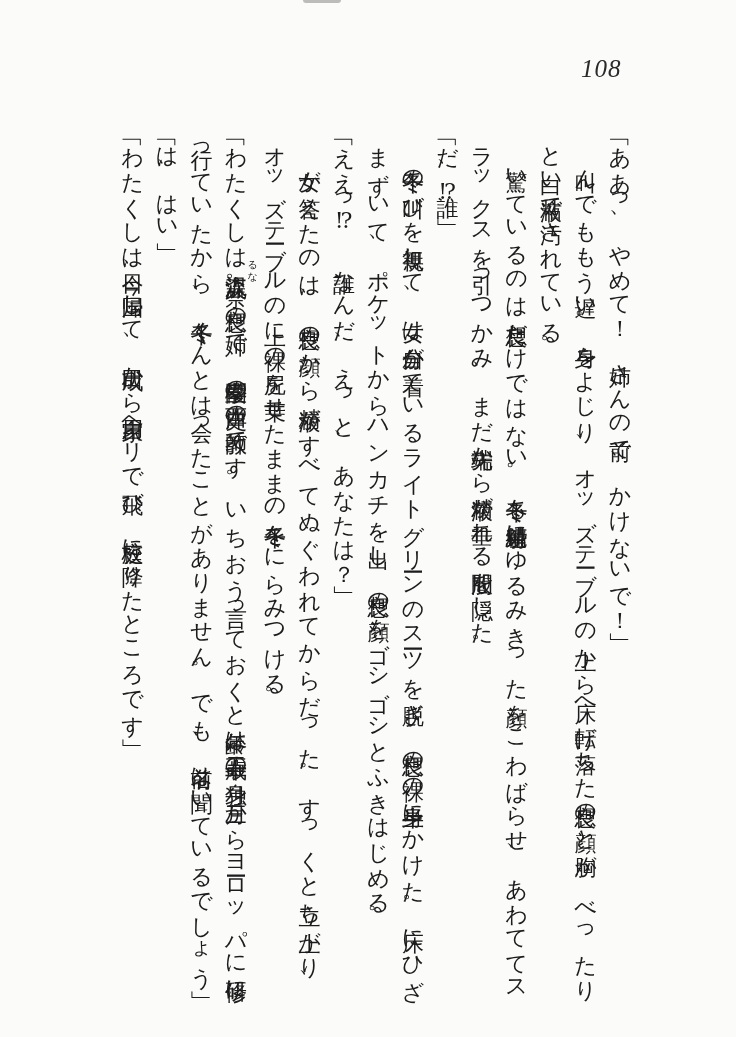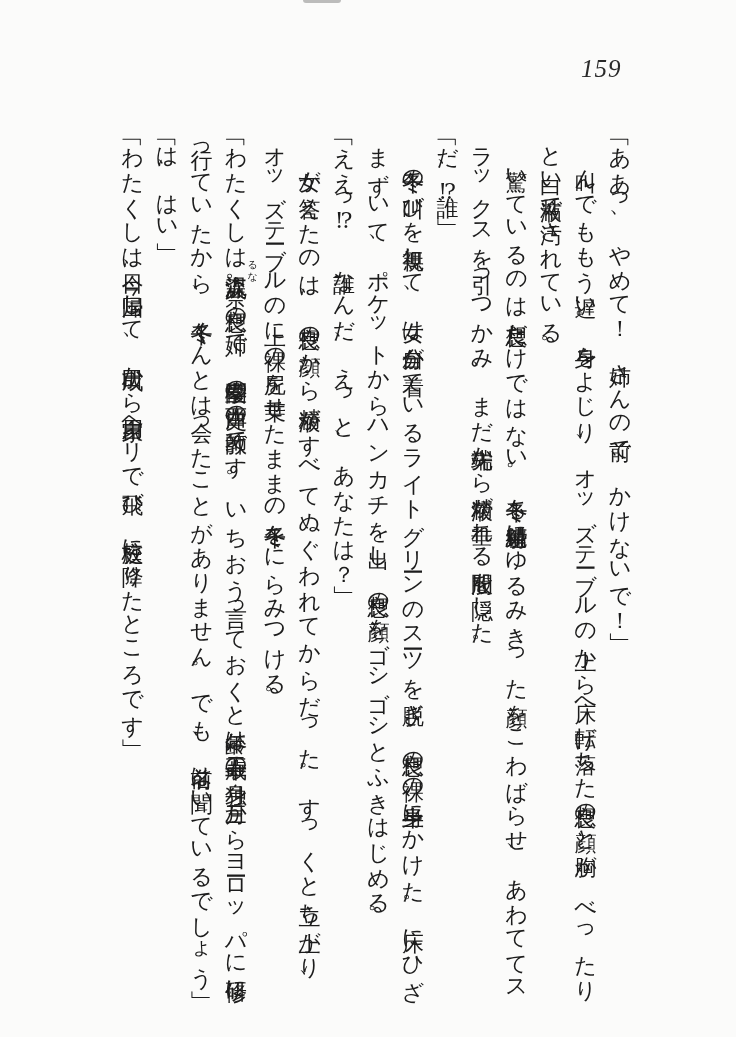--- a/index.html
+++ b/index.html
@@ -63,21 +63,21 @@
     font-size: 10px;
     line-height: 1;
     color: #1c1c1c;
   }
 </style>
 </head>
 <body>
 
 <div class="scan-artifact"></div>
 
-<div class="page-number">159</div>
+<div class="page-number">108</div>
 
 <div class="text-block">
   <p>「ああっ、やめて！　姉さんの前で、かけないで！」</p>
   <p class="indent">叫んでももう遅い。身をよじり、オッズテーブルの上から床へ転げ落ちた想良の顔と胸が、べったりと白い粘液で汚されている。</p>
   <p class="indent">驚いているのは想良だけではない。千冬も連続射精にゆるみきった顔をこわばらせ、あわててスラックスを引っつかみ、まだ先端から精液が垂れる股間を隠した。</p>
   <p>「だ、誰⁉」</p>
   <p class="indent">千冬の叫びを無視して、女は自分が着ているライトグリーンのスーツを脱ぎ、想良の裸の上半身にかけた。床にひざまずいて、ポケットからハンカチを出し、想良の顔をゴシゴシとふきはじめる。</p>
   <p>「ええっ⁉　誰なんだ、えっと、あなたは？」</p>
   <p class="indent">女が答えたのは、想良の顔から精液がすべてぬぐわれてからだった。すっくと立ち上がり、オッズテーブルの上に裸の尻を乗せたままの千冬をにらみつける。</p>
   <p><span>「わたくしは森沢</span><ruby><span>流奈</span><rt>るな</rt></ruby><span>。想良の姉で、櫻皇学園の西洋史の教師です。いちおう言っておくと年齢は二十五歳の独身。三月からヨーロッパに研修に行っていたから、千冬くんとは会ったことがありません。でも、名前は聞いているでしょう」</span></p>

